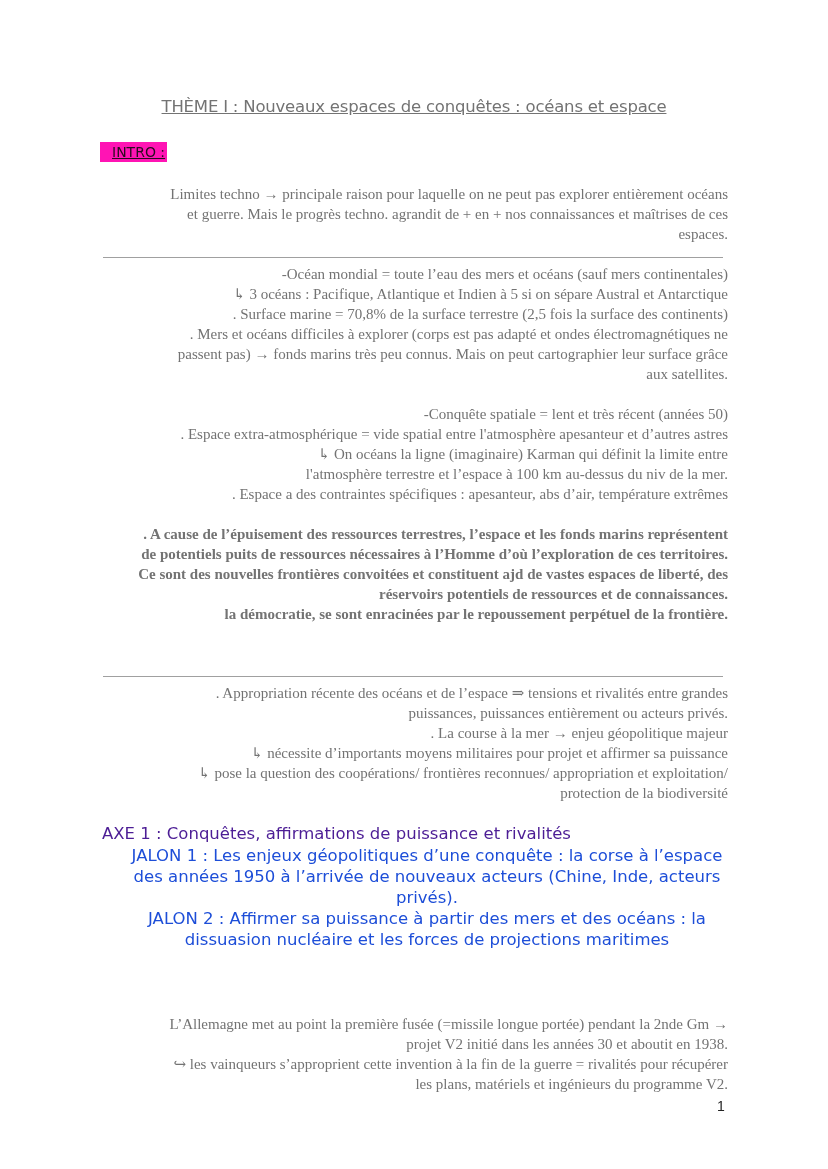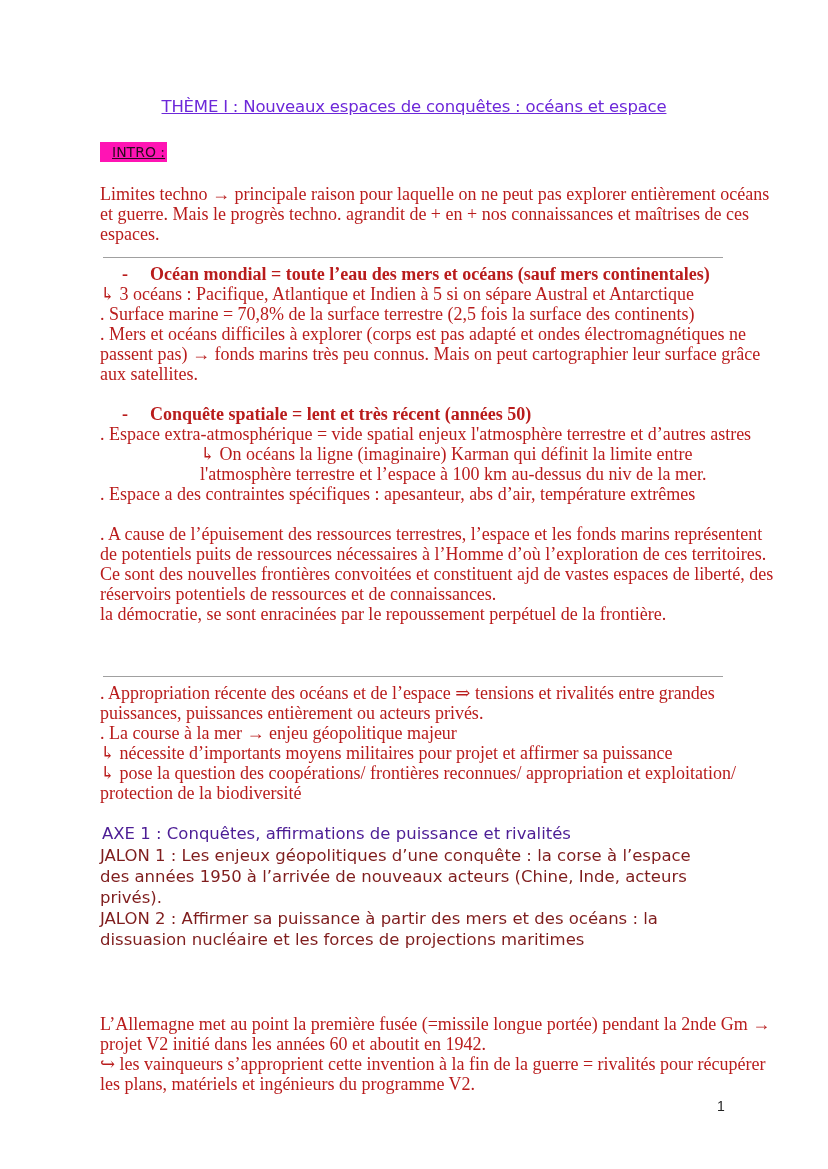--- a/index.html
+++ b/index.html
@@ -1,36 +1,36 @@
 <!DOCTYPE html>
 <html><head>
   <meta charset="utf-8">
   <style>
     html, body { margin: 0; padding: 0; background: #ffffff; }
     body { width: 828px; height: 1169px; position: relative; overflow: hidden; }
     .page { position: absolute; left: 0; top: 0; width: 828px; height: 1169px; background: #fff; }
-    .serif { font-family: "Liberation Serif", "DejaVu Serif", serif; font-size: 18px; color: #b91c1c; line-height: 20px; }
+    .serif { font-family: "Liberation Serif", "DejaVu Serif", serif; font-size: 15px; color: #737373; line-height: 20px; text-align: right; }
     .sans { font-family: "DejaVu Sans", "Liberation Sans", sans-serif; }
     .title {
       position: absolute; left: 0; width: 828px; top: 97px; text-align: center;
-      font-size: 16.5px; color: #6d28d9; text-decoration: underline; letter-spacing: -0.2px;
+      font-size: 16.5px; color: #737373; text-decoration: underline; letter-spacing: -0.2px;
     }
     .intro {
       position: absolute; left: 100px; top: 142px;
       font-size: 14px; color: #2a0a20; background: #ff14b4; text-decoration: underline;
       padding: 1px 2px 1px 12px; line-height: 18px;
     }
     .block { position: absolute; left: 100px; width: 628px; }
     .hr { position: absolute; left: 103px; width: 620px; height: 0; border-top: 1.5px solid #a0a0a0; }
     .line { white-space: nowrap; display: block; }
-    .dash-item { padding-left: 22px; font-weight: bold; }
+    .dash-item { padding-left: 22px; }
     .dash-item .dash { display: inline-block; width: 28px; }
     .indent { padding-left: 100px; }
     .axe { position: absolute; left: 102px; top: 823px; font-size: 16.5px; color: #4c1d95; line-height: 21px; white-space: nowrap; }
-    .jalon { position: absolute; left: 100px; width: 640px; font-size: 16.5px; color: #7f1d1d; line-height: 21px; }
+    .jalon { position: absolute; left: 107px; width: 640px; font-size: 16.5px; color: #1d4ed8; line-height: 21px; text-align: center; }
     .page-number { position: absolute; left: 717px; top: 1098px; font-family: "Liberation Sans", sans-serif; font-size: 14px; color: #222; }
   </style>
 </head>
 <body>
 
 <div class="page">
 
   <div class="title sans">THÈME I : Nouveaux espaces de conquêtes : océans et espace</div>
 
   <div class="intro sans">INTRO :</div>
@@ -47,27 +47,27 @@
     <span class="line dash-item"><span class="dash">-</span><span>Océan mondial = toute l’eau des mers et océans (sauf mers continentales)</span></span>
     <span class="line">↳ 3 océans : Pacifique, Atlantique et Indien à 5 si on sépare Austral et Antarctique</span>
     <span class="line">. Surface marine = 70,8% de la surface terrestre (2,5 fois la surface des continents)</span>
     <span class="line">. Mers et océans difficiles à explorer (corps est pas adapté et ondes électromagnétiques ne</span>
     <span class="line">passent pas) → fonds marins très peu connus. Mais on peut cartographier leur surface grâce</span>
     <span class="line">aux satellites.</span>
   </div>
 
   <div class="block serif" style="top:404px;">
     <span class="line dash-item"><span class="dash">-</span><span>Conquête spatiale = lent et très récent (années 50)</span></span>
-    <span class="line">. Espace extra-atmosphérique = vide spatial enjeux l'atmosphère terrestre et d’autres astres</span>
+    <span class="line">. Espace extra-atmosphérique = vide spatial entre l'atmosphère apesanteur et d’autres astres</span>
     <span class="line indent">↳ On océans la ligne (imaginaire) Karman qui définit la limite entre</span>
     <span class="line indent">l'atmosphère terrestre et l’espace à 100 km au-dessus du niv de la mer.</span>
     <span class="line">. Espace a des contraintes spécifiques : apesanteur, abs d’air, température extrêmes</span>
   </div>
 
-  <div class="block serif" style="top:524px;">
+  <div class="block serif" style="top:524px;font-weight:bold;">
     <span class="line">. A cause de l’épuisement des ressources terrestres, l’espace et les fonds marins représentent</span>
     <span class="line">de potentiels puits de ressources nécessaires à l’Homme d’où l’exploration de ces territoires.</span>
     <span class="line">Ce sont des nouvelles frontières convoitées et constituent ajd de vastes espaces de liberté, des</span>
     <span class="line">réservoirs potentiels de ressources et de connaissances.</span>
     <span class="line">la démocratie, se sont enracinées par le repoussement perpétuel de la frontière.</span>
   </div>
 
   <div class="hr" style="top:676px;"></div>
 
   <div class="block serif" style="top:683px;">
@@ -87,19 +87,19 @@
     <span class="line">privés).</span>
   </div>
 
   <div class="jalon sans" style="top:908px;">
     <span class="line">JALON 2 : Affirmer sa puissance à partir des mers et des océans : la</span>
     <span class="line">dissuasion nucléaire et les forces de projections maritimes</span>
   </div>
 
   <div class="block serif" style="top:974px;margin-top:40px;">
     <span class="line">L’Allemagne met au point la première fusée (=missile longue portée)  pendant la 2nde Gm →</span>
-    <span class="line">projet V2 initié dans les années 60 et aboutit en 1942.</span>
+    <span class="line">projet V2 initié dans les années 30 et aboutit en 1938.</span>
     <span class="line">↪ les vainqueurs s’approprient cette invention à la fin de la guerre = rivalités pour récupérer</span>
     <span class="line">les plans, matériels et ingénieurs du programme V2.</span>
   </div>
 
   <div class="page-number">1</div>
 </div>
 
 </body></html>

